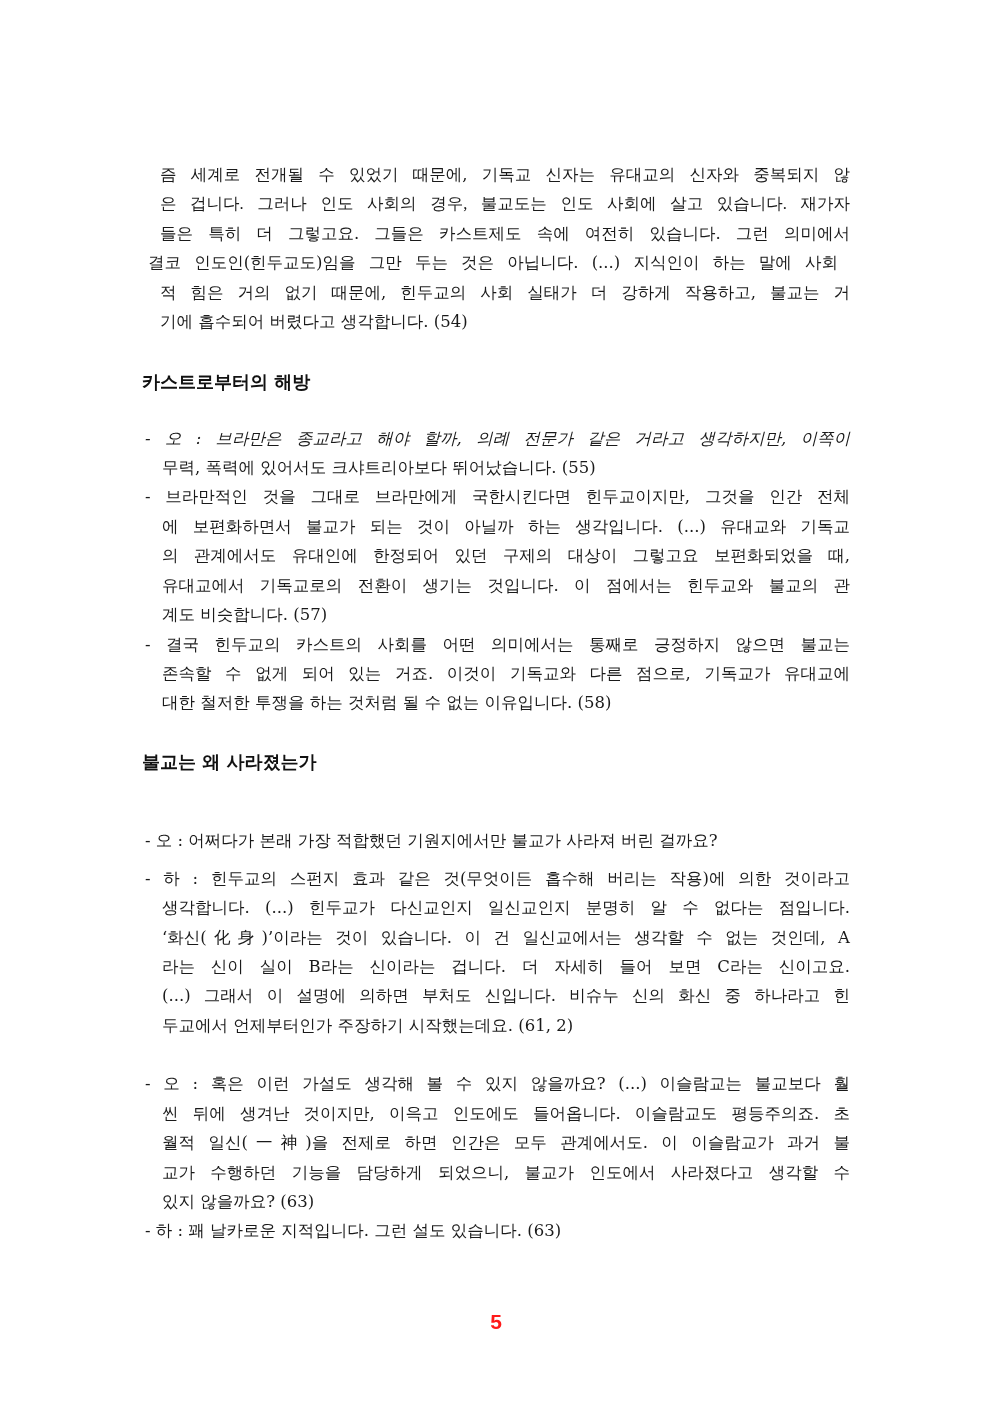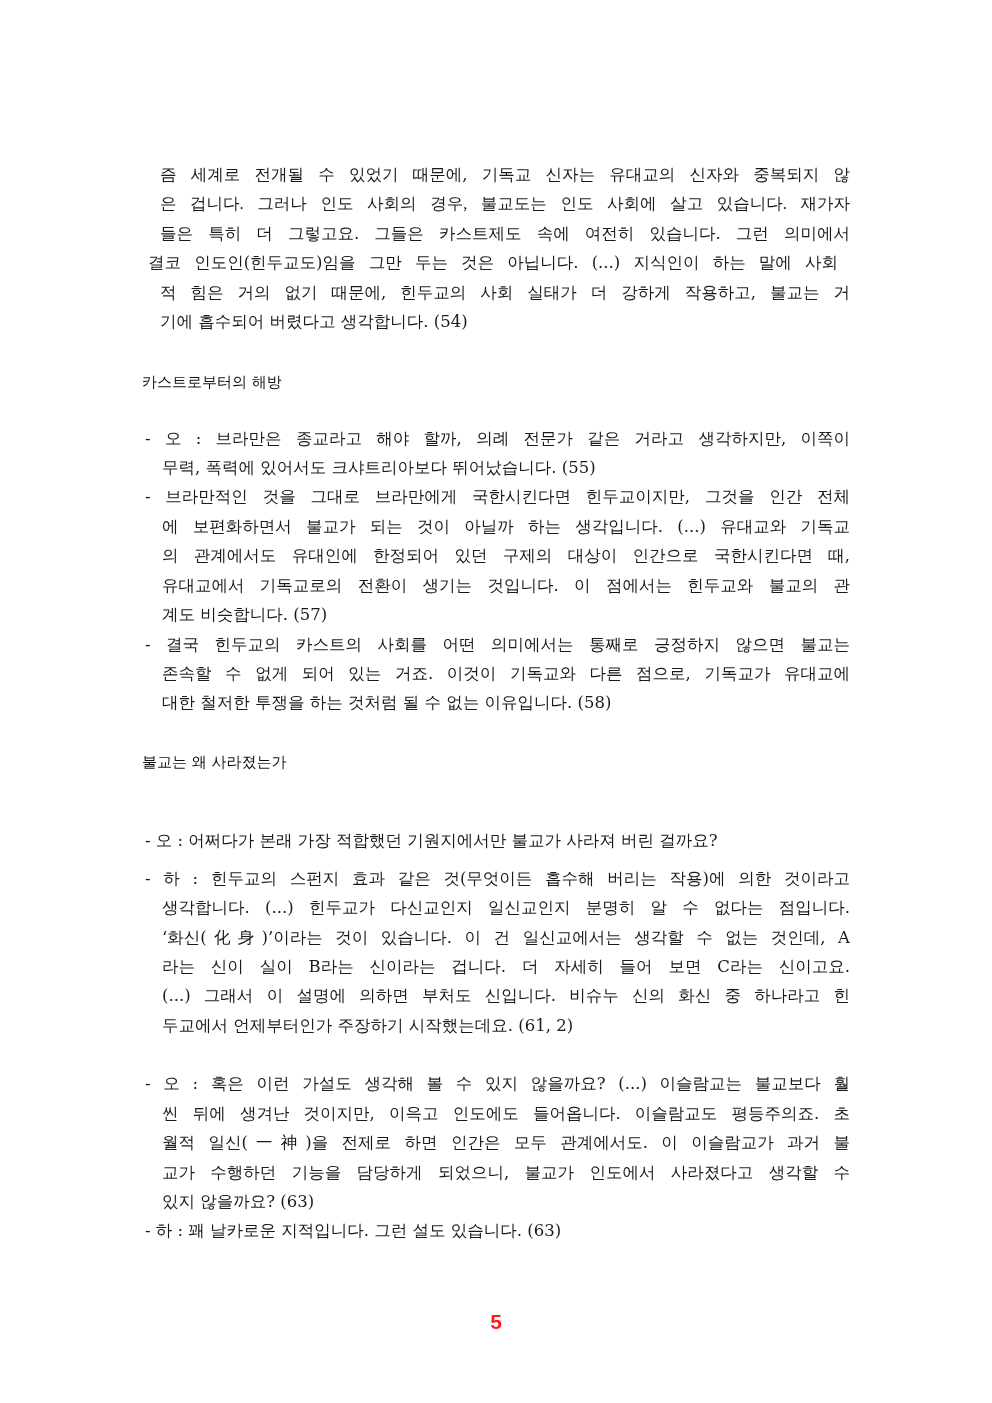--- a/index.html
+++ b/index.html
@@ -31,22 +31,22 @@
     }
     .justify {
       text-align: justify;
       text-align-last: justify;
       white-space: normal;
     }
     .heading {
       position: absolute;
       left: 142px;
       font-family: "DejaVu Sans", "Liberation Sans", sans-serif;
-      font-weight: normal;
-      font-size: 15px;
+      font-weight: bold;
+      font-size: 18px;
       line-height: 20px;
       color: #111;
     }
     .page-number {
       position: absolute;
       left: 0;
       width: 992px;
       top: 1310px;
       text-align: center;
       font-family: "Liberation Sans", "DejaVu Sans", sans-serif;
@@ -65,28 +65,28 @@
     <div class="line justify" style="left:160px; top:194px; width:690px;font-family:Liberation Serif, serif;">은 겁니다. 그러나 인도 사회의 경우, 불교도는 인도 사회에 살고 있습니다. 재가자</div>
     <div class="line justify" style="left:160px; top:224px; width:690px;">들은 특히 더 그렇고요. 그들은 카스트제도 속에 여전히 있습니다. 그런 의미에서</div>
     <div class="line justify" style="left:148px; top:253px; width:690px;">결코 인도인(힌두교도)임을 그만 두는 것은 아닙니다. (...) 지식인이 하는 말에 사회</div>
     <div class="line justify" style="left:160px; top:283px; width:690px;">적 힘은 거의 없기 때문에, 힌두교의 사회 실태가 더 강하게 작용하고, 불교는 거</div>
     <div class="line" style="left:160px; top:312px;">기에 흡수되어 버렸다고 생각합니다. (54)</div>
   </div>
 
   <div class="heading" style="top:372px;">카스트로부터의 해방</div>
 
   <div>
-    <div class="line justify" style="left:145px; top:429px; width:705px;">- 오 : 브라만은 종교라고 해야 할까, 의례 전문가 같은 거라고 생각하지만, 이쪽이</div>
+    <div class="line justify" style="left:145px; top:429px; width:705px;font-style:italic;">- 오 : 브라만은 종교라고 해야 할까, 의례 전문가 같은 거라고 생각하지만, 이쪽이</div>
     <div class="line" style="left:162px; top:458px;">무력, 폭력에 있어서도 크샤트리아보다 뛰어났습니다. (55)</div>
   </div>
 
   <div>
     <div class="line justify" style="left:145px; top:487px; width:705px;">- 브라만적인 것을 그대로 브라만에게 국한시킨다면 힌두교이지만, 그것을 인간 전체</div>
     <div class="line justify" style="left:162px; top:517px; width:688px;">에 보편화하면서 불교가 되는 것이 아닐까 하는 생각입니다. (...) 유대교와 기독교</div>
-    <div class="line justify" style="left:162px; top:546px; width:688px;">의 관계에서도 유대인에 한정되어 있던 구제의 대상이 인간으로 국한시킨다면 때,</div>
+    <div class="line justify" style="left:162px; top:546px; width:688px;">의 관계에서도 유대인에 한정되어 있던 구제의 대상이 그렇고요 보편화되었을 때,</div>
     <div class="line justify" style="left:162px; top:576px; width:688px;">유대교에서 기독교로의 전환이 생기는 것입니다. 이 점에서는 힌두교와 불교의 관</div>
     <div class="line" style="left:162px; top:605px;">계도 비슷합니다. (57)</div>
   </div>
 
   <div>
     <div class="line justify" style="left:145px; top:635px; width:705px;">- 결국 힌두교의 카스트의 사회를 어떤 의미에서는 통째로 긍정하지 않으면 불교는</div>
     <div class="line justify" style="left:162px; top:664px; width:688px;">존속할 수 없게 되어 있는 거죠. 이것이 기독교와 다른 점으로, 기독교가 유대교에</div>
     <div class="line" style="left:162px; top:693px;">대한 철저한 투쟁을 하는 것처럼 될 수 없는 이유입니다. (58)</div>
   </div>
 

